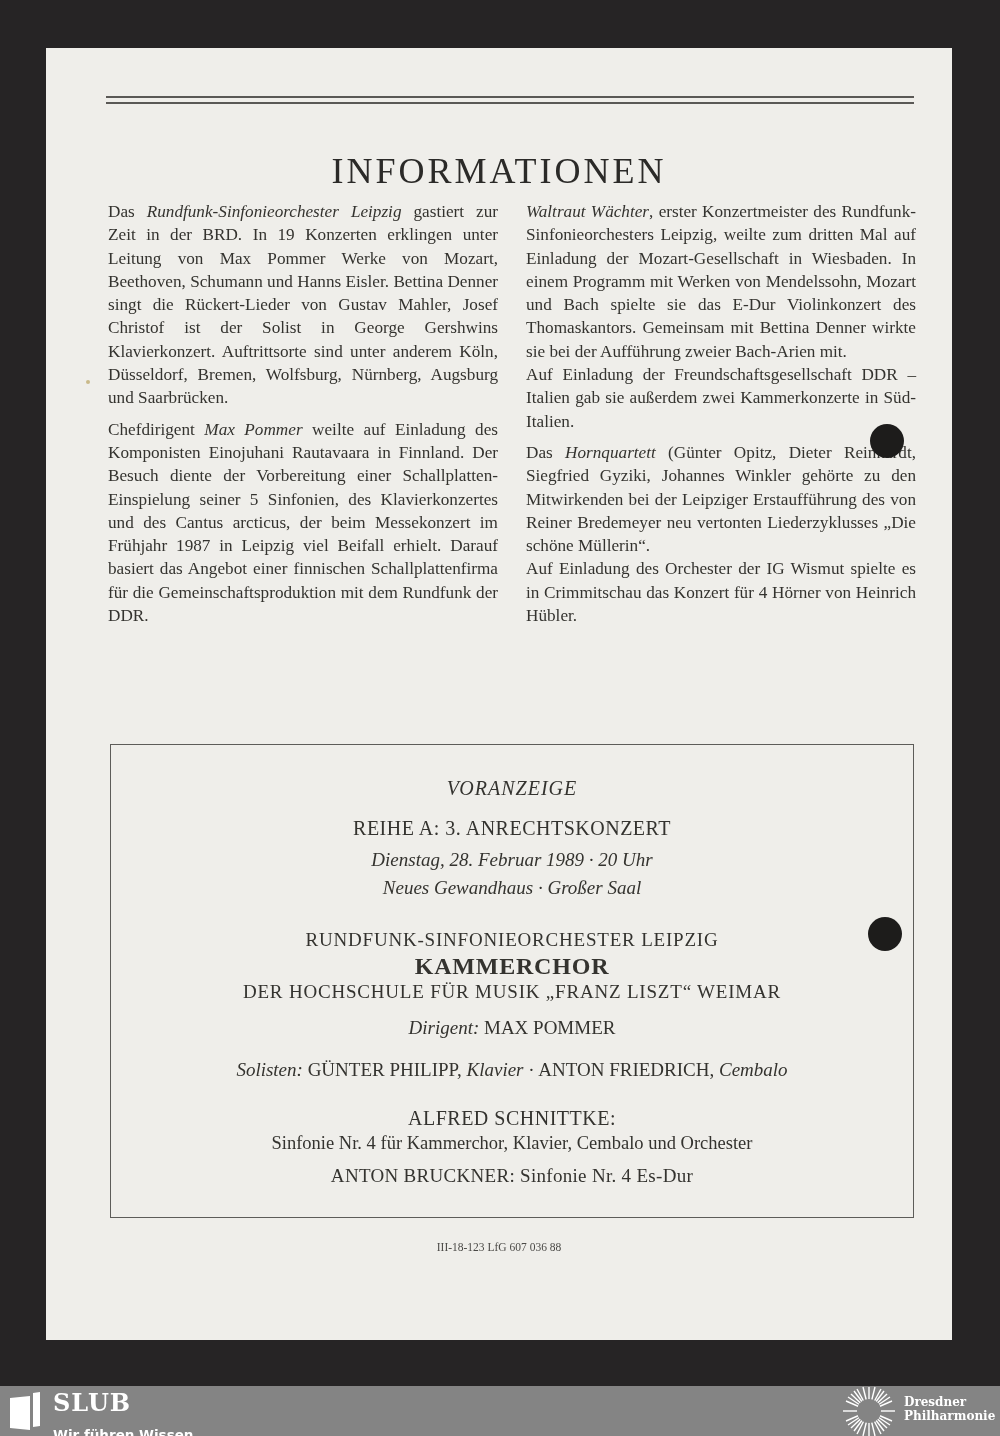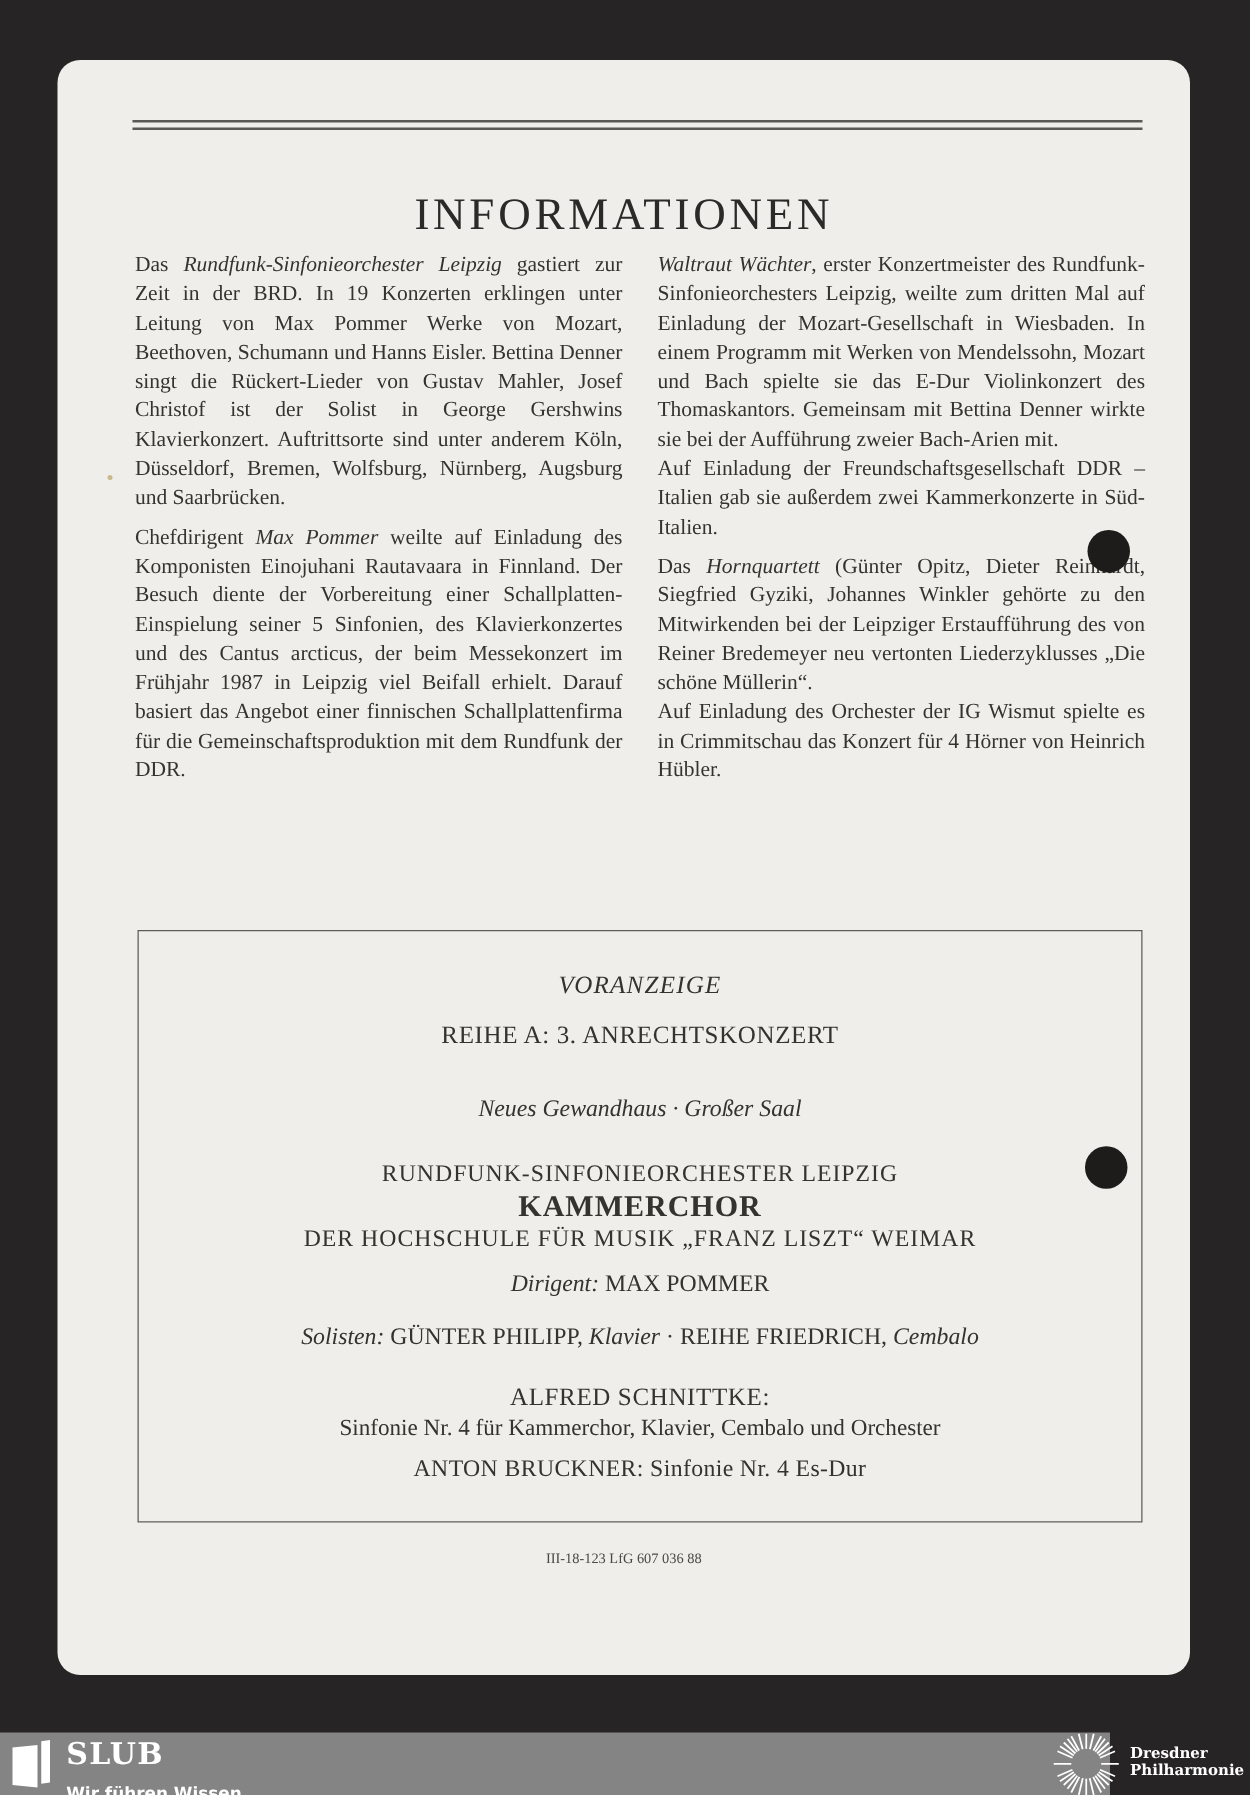--- a/index.html
+++ b/index.html
@@ -3,21 +3,21 @@
 <meta charset="utf-8">
 <style>
   html, body { margin:0; padding:0; }
   body {
     width:1000px; height:1436px; position:relative; overflow:hidden;
     background:#262425;
     font-family:"Liberation Serif","DejaVu Serif",serif;
   }
   .paper {
     position:absolute; left:46px; top:48px; width:906px; height:1292px;
-    background:#efeeea; color:#2b2a28;border-radius:18px;
+    background:#efeeea; color:#2b2a28;
   }
   .rule { position:absolute; left:60px; width:808px; height:2px; background:#5a5956; }
   .rule.r1 { top:48px; }
   .rule.r2 { top:54px; }
   .title {
     position:absolute; left:0; width:906px; top:78px; text-align:center;
     font-size:36px; letter-spacing:3px; color:#2b2a28; font-weight:normal;
   }
   .col {
     position:absolute; top:140px; width:390px;
@@ -50,21 +50,21 @@
   .l-sol { top:314px; font-size:19px; }
   .l-comp1 { top:362px; font-size:20px; letter-spacing:0.5px; }
   .l-work1 { top:388px; font-size:18.5px; }
   .l-comp2 { top:420px; font-size:19px; letter-spacing:0.3px; }
   .it { font-style:italic; }
   .imprint {
     position:absolute; left:0; width:906px; top:1193px; text-align:center;
     font-size:11.5px; color:#4a4946;
   }
   .footer {
-    position:absolute; left:0; top:1386px; width:888px; height:50px; background:#848484;
+    position:absolute; left:0; top:1386px; width:1000px; height:50px; background:#848484;
     font-family:"DejaVu Sans","Liberation Sans",sans-serif; color:#fff;
   }
   .slub-icon { position:absolute; left:8px; top:6px; }
   .slub-name { position:absolute; left:53px; top:2px; font-size:24px; font-weight:bold; letter-spacing:1px; font-family:"DejaVu Serif",serif; }
   .slub-tag { position:absolute; left:53px; top:31px; font-size:13.5px; font-weight:bold;margin-top:10px; }
   .dp-icon { position:absolute; left:842px; top:0px; }
   .dp-name { position:absolute; left:904px; top:9px; font-size:12px; line-height:14px; font-weight:bold; font-family:"DejaVu Serif",serif; }
 </style>
 </head>
 <body>
@@ -86,26 +86,27 @@
     <p class="tight"><span>Das </span><i>Hornquartett</i><span> (Günter Opitz, Dieter Reinhardt, Siegfried Gyziki, Johannes Winkler gehörte zu den Mitwirkenden bei der Leipziger Erstaufführung des von Reiner Bredemeyer neu vertonten Liederzyklusses „Die schöne Müllerin“.</span></p>
     <p>Auf Einladung des Orchester der IG Wismut spielte es in Crimmitschau das Konzert für 4 Hörner von Heinrich Hübler.</p>
   </div>
 
   <div class="hole h1"></div>
   <div class="hole h2"></div>
 
   <div class="box">
     <div class="line l-vor">VORANZEIGE</div>
     <div class="line l-reihe">REIHE A: 3. ANRECHTSKONZERT</div>
+    <div class="line l-date">Dienstag, 28. Februar 1989 · 20 Uhr</div>
     <div class="line l-place">Neues Gewandhaus · Großer Saal</div>
     <div class="line l-rso">RUNDFUNK-SINFONIEORCHESTER LEIPZIG</div>
     <div class="line l-kc">KAMMERCHOR</div>
     <div class="line l-hs">DER HOCHSCHULE FÜR MUSIK „FRANZ LISZT“ WEIMAR</div>
     <div class="line l-dir"><span class="it">Dirigent:</span> <span>MAX POMMER</span></div>
-    <div class="line l-sol"><span class="it">Solisten:</span> <span>GÜNTER PHILIPP,</span> <span class="it">Klavier</span> <span>·</span> <span>REIHE FRIEDRICH,</span> <span class="it">Cembalo</span></div>
+    <div class="line l-sol"><span class="it">Solisten:</span> <span>GÜNTER PHILIPP,</span> <span class="it">Klavier</span> <span>·</span> <span>ANTON FRIEDRICH,</span> <span class="it">Cembalo</span></div>
     <div class="line l-comp1">ALFRED SCHNITTKE:</div>
     <div class="line l-work1">Sinfonie Nr. 4 für Kammerchor, Klavier, Cembalo und Orchester</div>
     <div class="line l-comp2"><span>ANTON BRUCKNER:</span> <span>Sinfonie Nr. 4 Es-Dur</span></div>
   </div>
 
   <div class="imprint">III-18-123 LfG 607 036 88</div>
 </div>
 
 <div class="footer">
   <span class="slub-icon">

